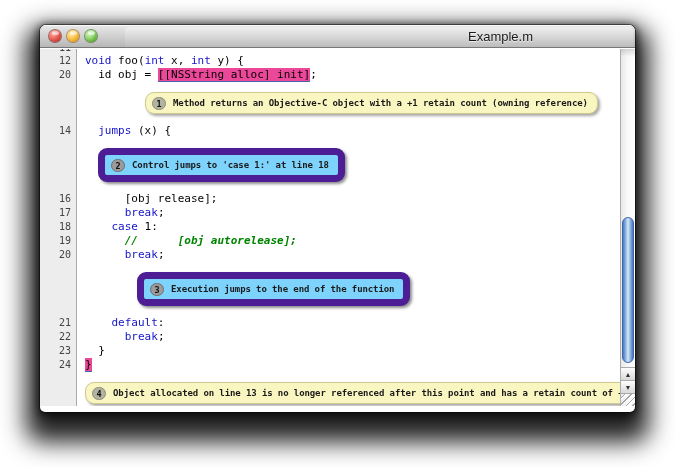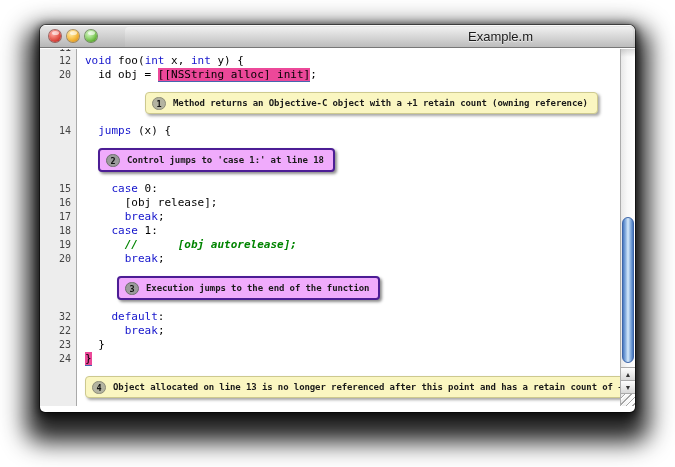--- a/index.html
+++ b/index.html
@@ -47,25 +47,25 @@
   .row-partial { height:5px; overflow:hidden; }
   .row-partial .num span { position:relative; top:-8px; display:inline-block; }
   .row-filler { flex:1 1 auto; }
 
   .seg-keyword { color:#1414CC;text-align:center; }
   .seg-comment { color:#008400; font-style:italic;font-weight:bold; }
   .seg-range   { background:#ec4899; border-bottom:1px solid #4666B0; }
 
   
   .bubble { display:inline-block; margin:10px 0; padding:4px 9px 3px 6px;
-            border-radius:4px; font-weight:bold; font-size:9px; line-height:13px;
+            border-radius:9px; font-weight:bold; font-size:9px; line-height:13px;
             color:#1a1a1a; white-space:nowrap; letter-spacing:-0.1px; }
   .bubble-event   { background:#FAF6C1; border:1px solid #CDC98F;
                     box-shadow:2px 2px 3px rgba(0,0,0,0.35); }
-  .bubble-control { background:#f0abfc; border:2px solid #4c1d95;
+  .bubble-control { background:#7dd3fc; border:7px solid #4c1d95;
                     box-shadow:2px 2px 3px rgba(0,0,0,0.45); }
   .idx { display:inline-block; min-width:14px; height:13px; border-radius:8px;
          text-align:center; font-size:8.5px; line-height:12px; font-weight:bold;
          margin-right:7px; color:#111; vertical-align:-1px; }
   .bubble-event .idx   { background:#B3B3A1; border:1px solid #8C8C78; }
   .bubble-control .idx { background:#9B9B9B; border:1px solid #6E6E6E; }
 
   
   .scrollbar { flex:0 0 15px; position:relative; border-left:1px solid #ACACAC;
                background:linear-gradient(to right, #E8E8E8 0%, #F8F8F8 45%, #FFFFFF 100%); }
@@ -119,24 +119,20 @@
           </div>
           <div class="row">
             <div class="num">14</div>
             <div class="line"><span>  </span><span class="seg-keyword">jumps</span><span> (x) {</span></div>
           </div>
           <div class="row">
             <div class="num"></div>
             <div class="line"><div class="bubble bubble-control" style="margin-left: 13px;"><span class="idx">2</span><span>Control jumps to 'case 1:'  at line 18</span></div></div>
           </div>
           <div class="row">
-            <div class="num">15</div>
-            <div class="line"><span>    </span><span class="seg-keyword">case</span><span> 0:</span></div>
-          </div>
-          <div class="row">
             <div class="num">16</div>
             <div class="line"><span>      [obj release];</span></div>
           </div>
           <div class="row">
             <div class="num">17</div>
             <div class="line"><span>      </span><span class="seg-keyword">break</span><span>;</span></div>
           </div>
           <div class="row">
             <div class="num">18</div>
             <div class="line"><span>    </span><span class="seg-keyword">case</span><span> 1:</span></div>
@@ -144,24 +140,24 @@
           <div class="row">
             <div class="num">19</div>
             <div class="line"><span>      </span><span class="seg-comment">//      [obj autorelease];</span></div>
           </div>
           <div class="row">
             <div class="num">20</div>
             <div class="line"><span>      </span><span class="seg-keyword">break</span><span>;</span></div>
           </div>
           <div class="row">
             <div class="num"></div>
-            <div class="line"><div class="bubble bubble-control" style="margin-left: 32px;"><span class="idx">3</span><span>Execution jumps to the end of the function</span></div></div>
+            <div class="line"><div class="bubble bubble-control" style="margin-left: 52px;"><span class="idx">3</span><span>Execution jumps to the end of the function</span></div></div>
           </div>
           <div class="row">
-            <div class="num">32</div>
+            <div class="num">21</div>
             <div class="line"><span>    </span><span class="seg-keyword">default</span><span>:</span></div>
           </div>
           <div class="row">
             <div class="num">22</div>
             <div class="line"><span>      </span><span class="seg-keyword">break</span><span>;</span></div>
           </div>
           <div class="row">
             <div class="num">23</div>
             <div class="line"><span>  }</span></div>
           </div>

